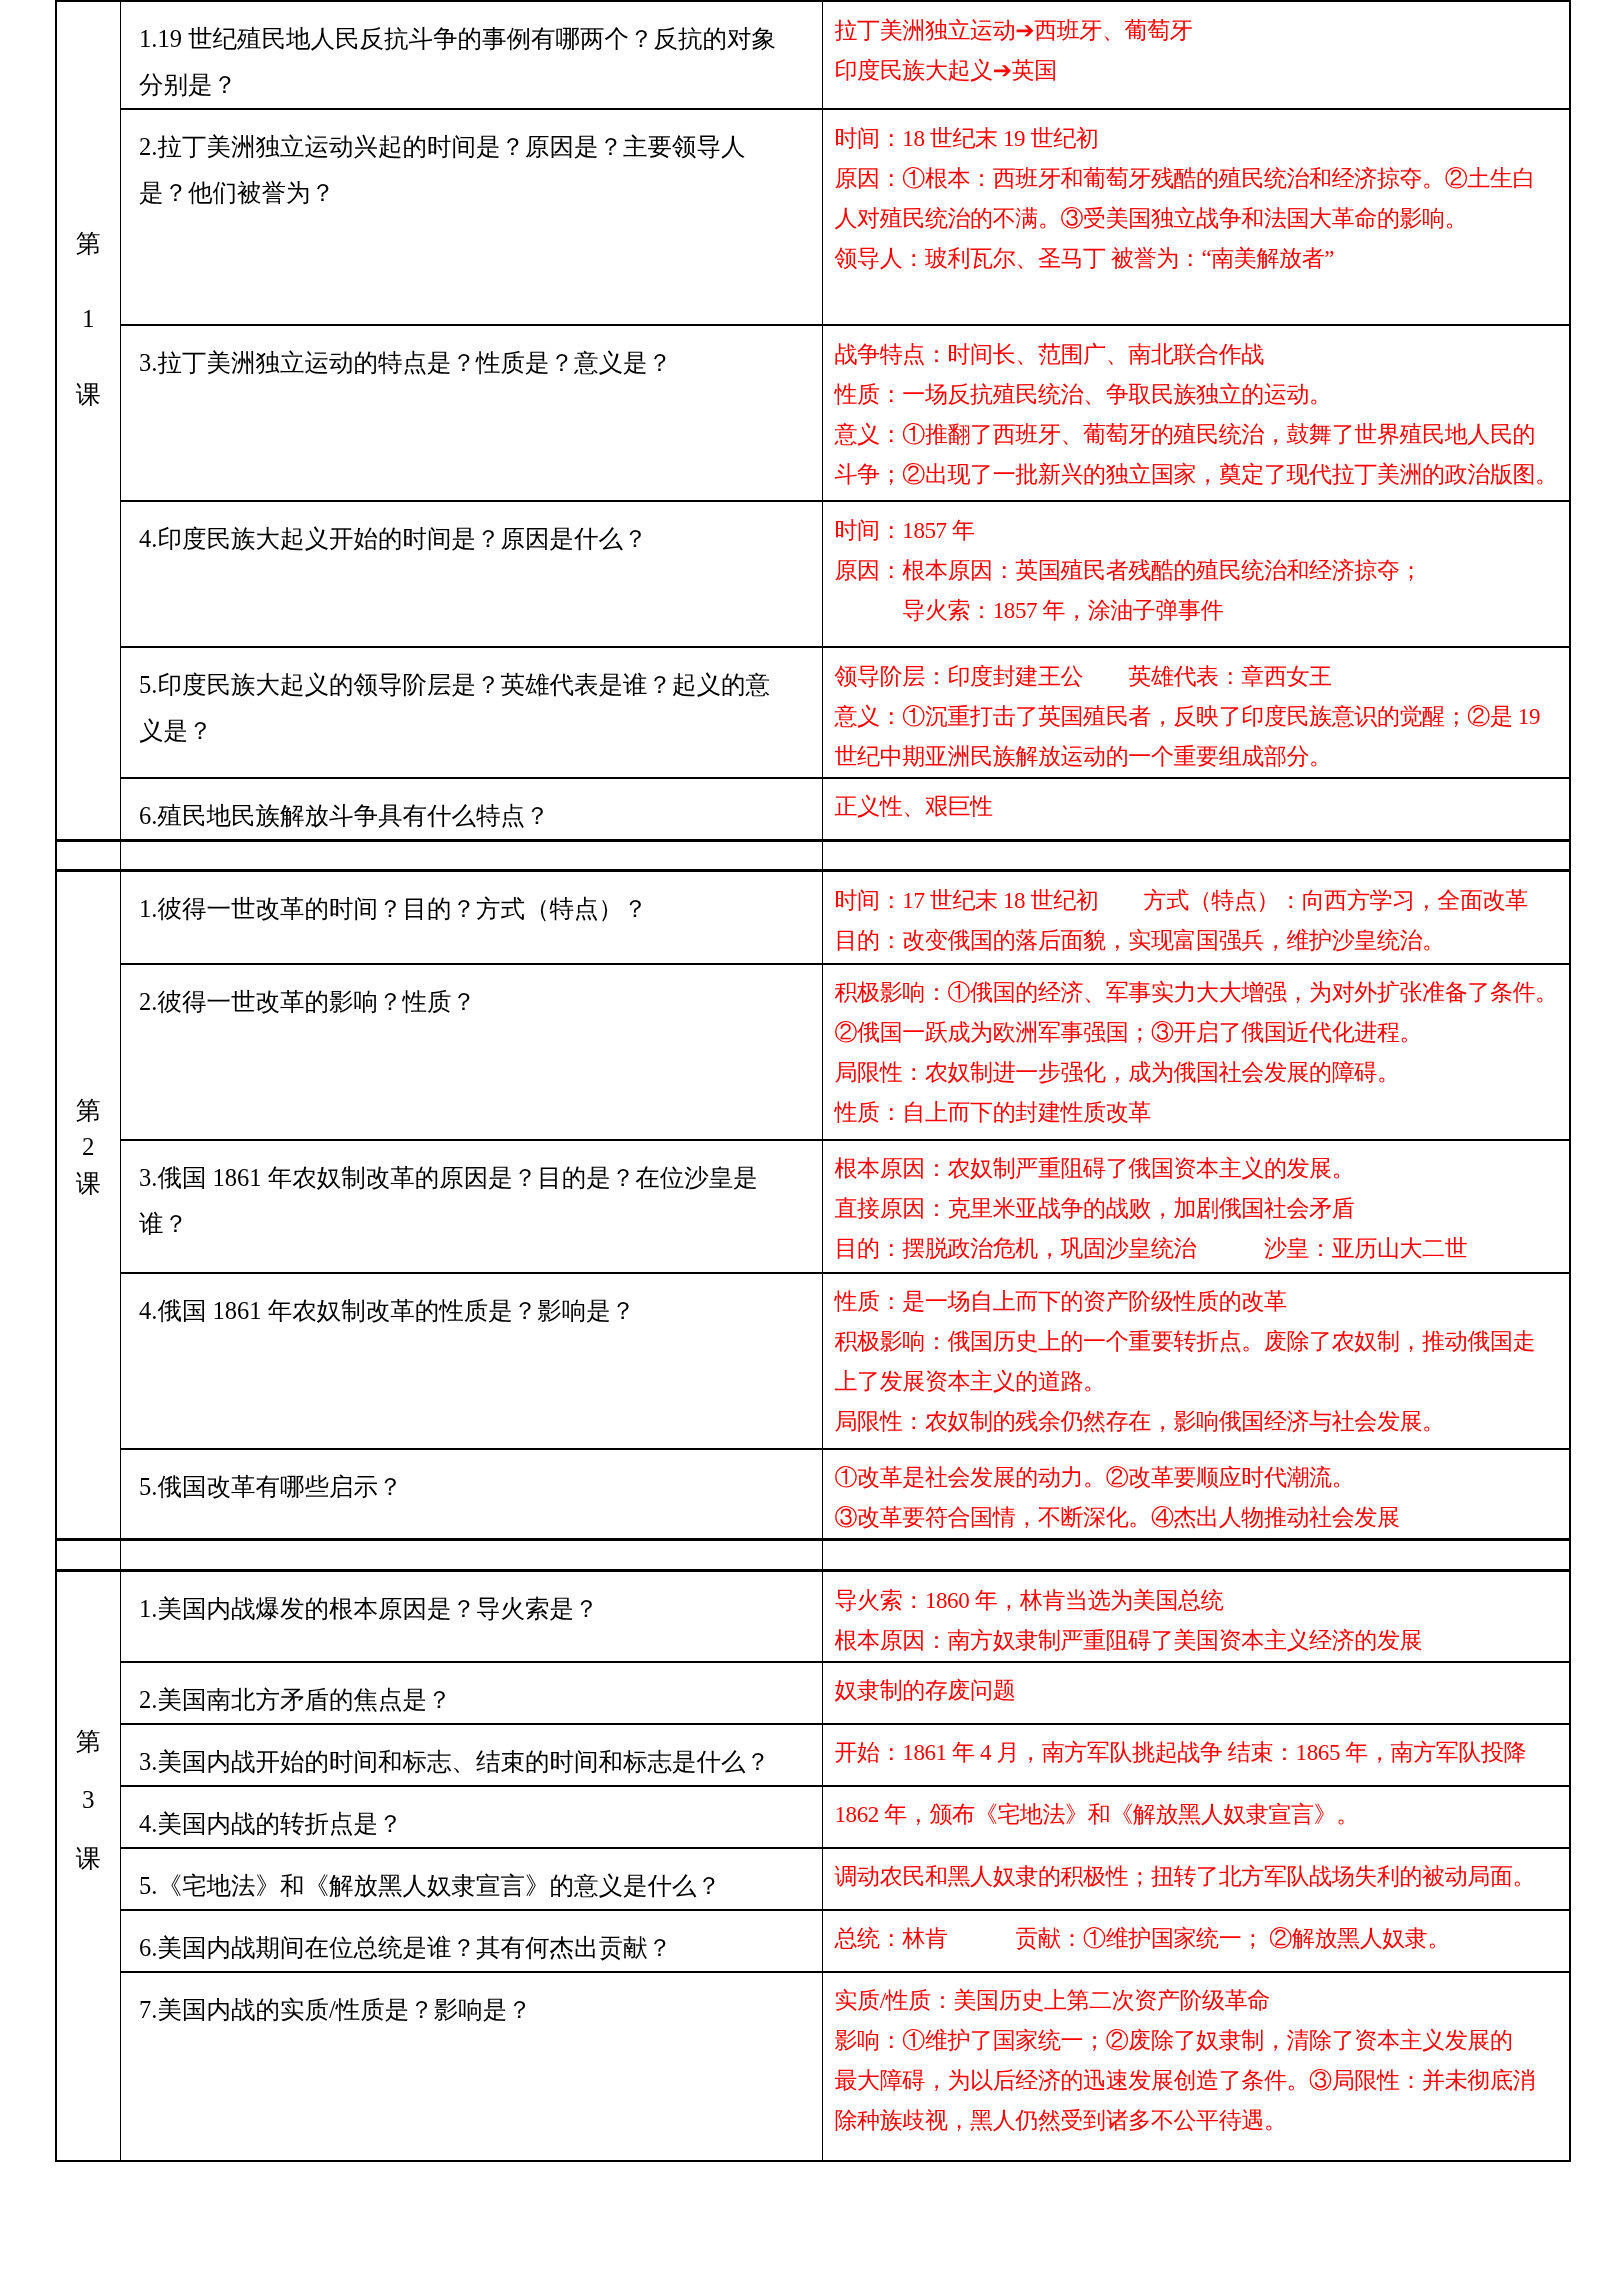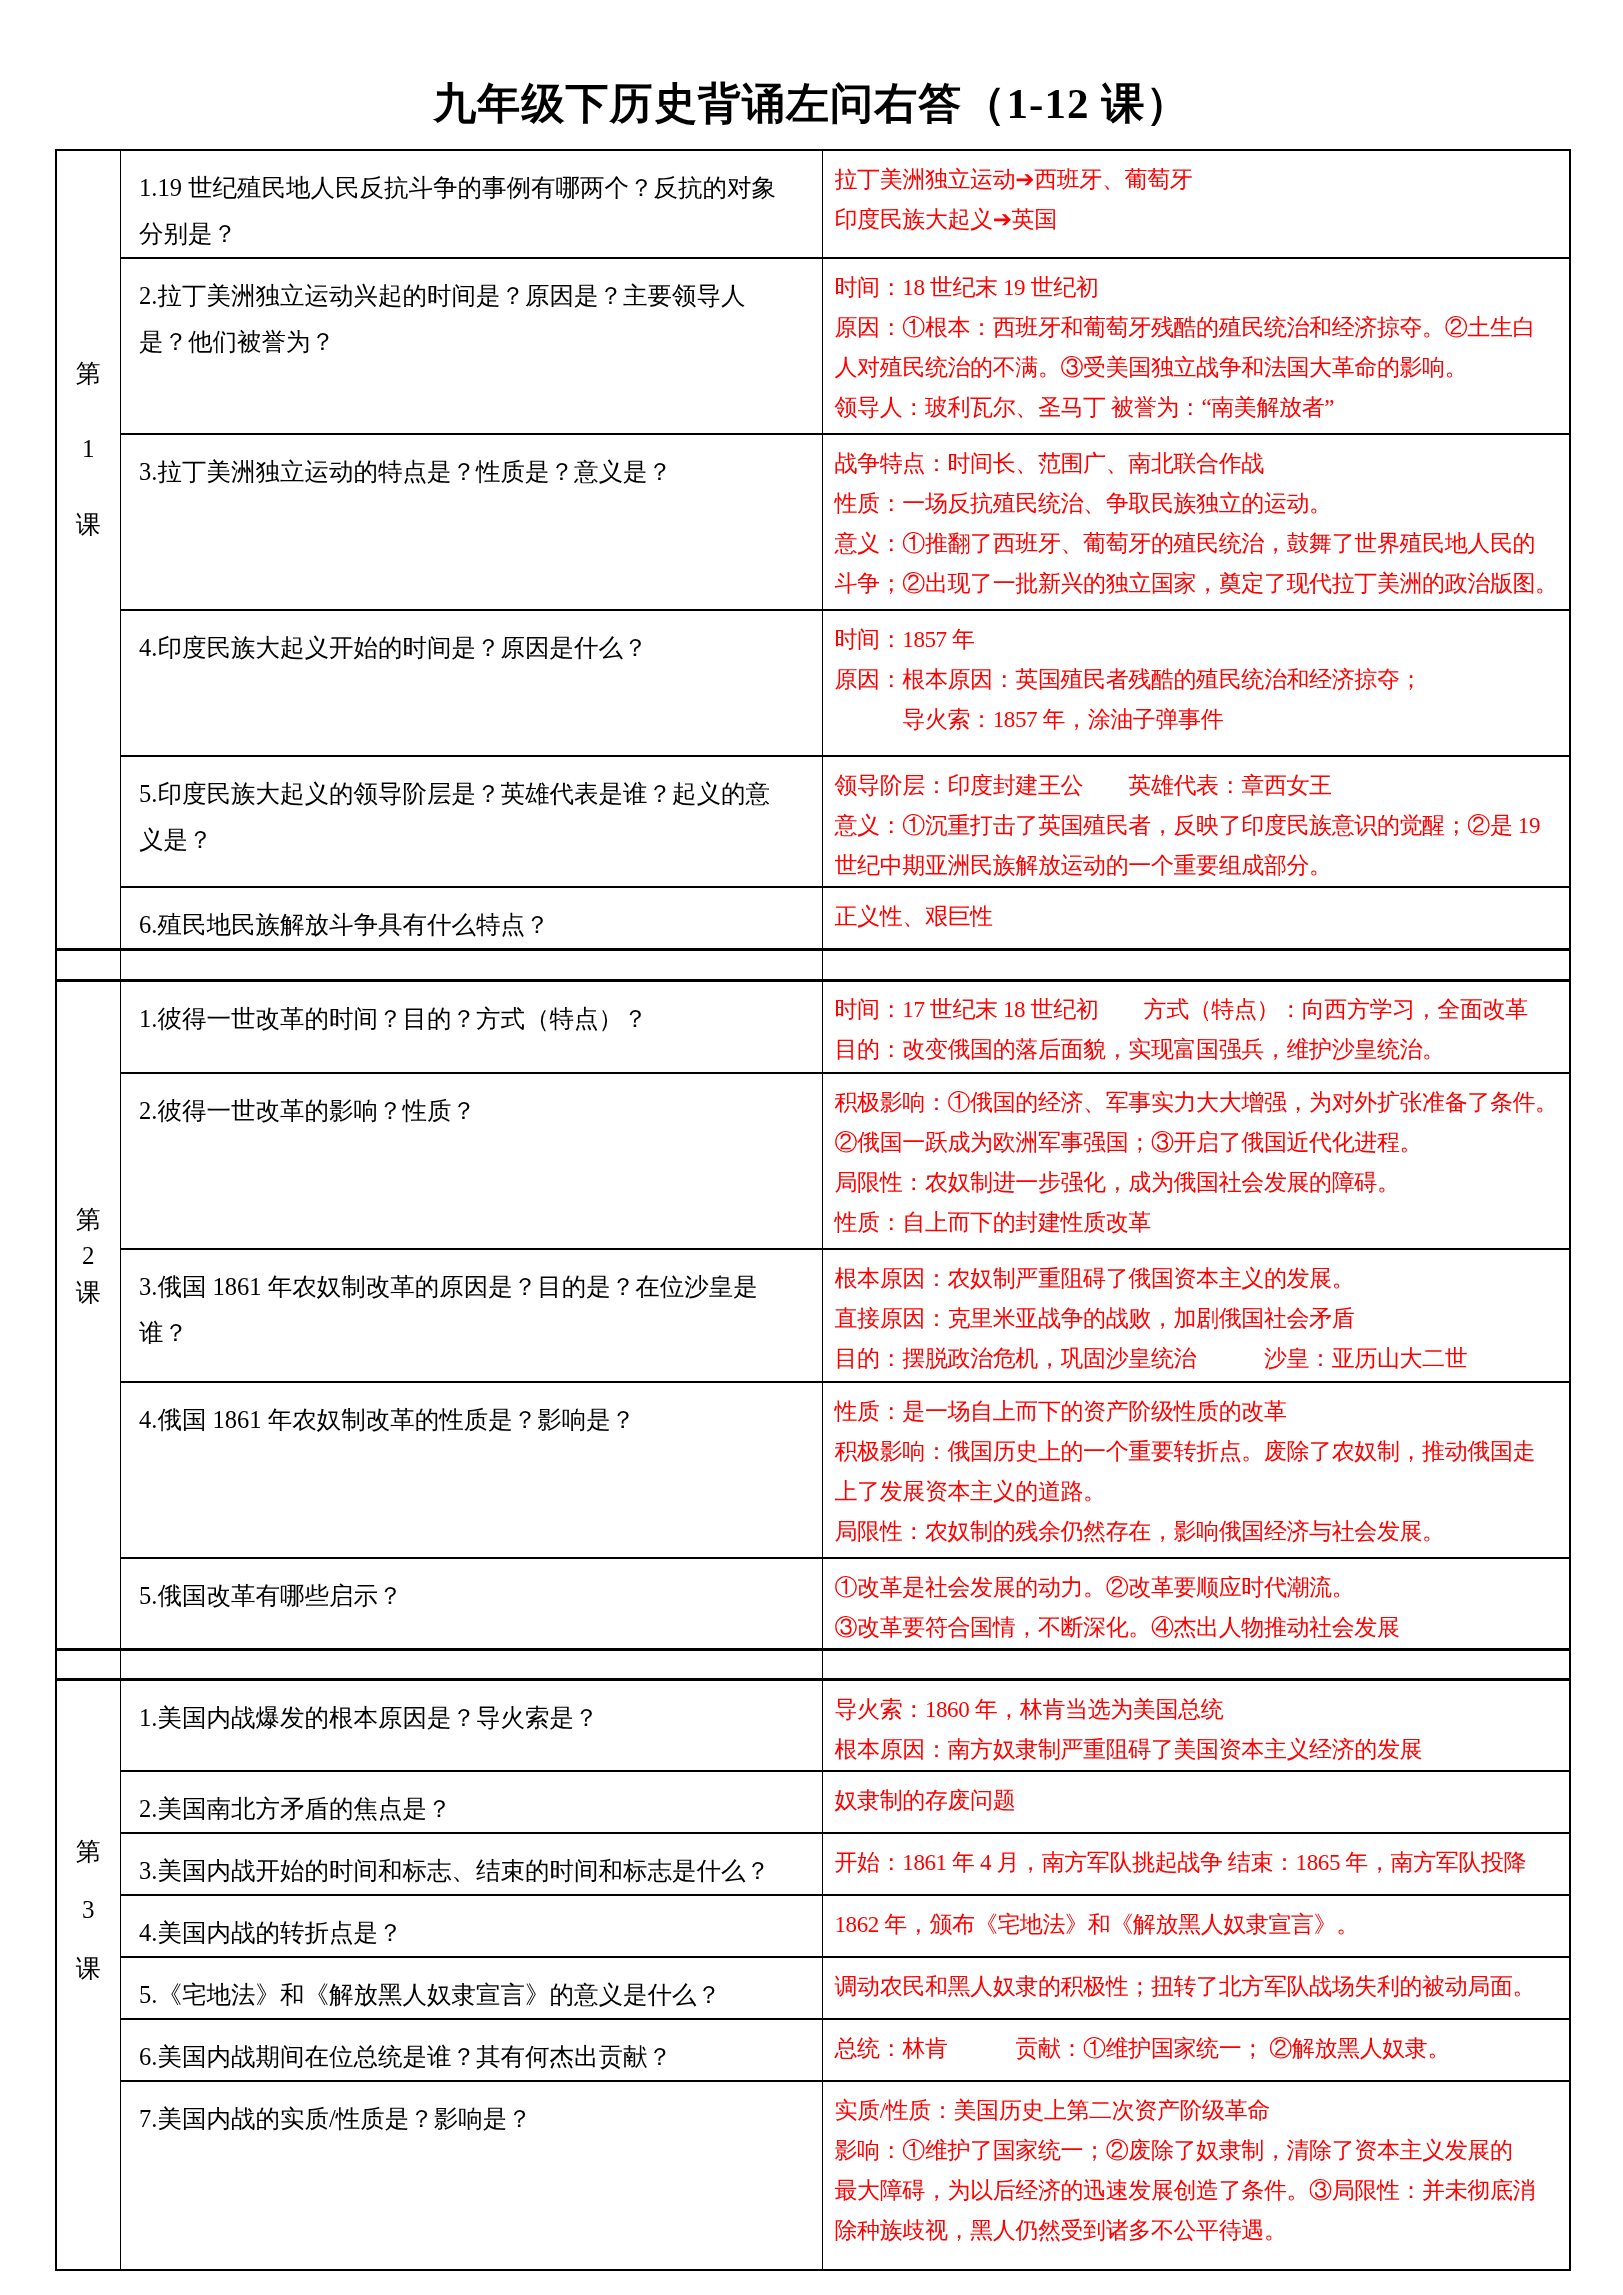--- a/index.html
+++ b/index.html
@@ -17,21 +17,21 @@
   .lesson-3 .lch{margin:28px 0;}
   td.lesson-1{padding-bottom:202px;}
   td.lesson-2{padding-bottom:117px;}
   td.lesson-3{padding-bottom:131px;}
   td.q{padding:14px 30.5px 0 18.5px;font-size:24.5px;line-height:46px;}
   td.a{padding:8.7px 4.4px 0 12px;font-family:Liberation Serif, serif;font-size:23px;line-height:40px;color:#ff0000;letter-spacing:-0.4px;}
   .aline{white-space:pre-wrap;}
   tr.sep td{border-top:3.3px solid #000;border-bottom:3.3px solid #000;padding:0;}
   
   #tbody tr:nth-child(1){height:106px;}
-  #tbody tr:nth-child(2){height:176px;}
+  #tbody tr:nth-child(2){height:216px;}
   #tbody tr:nth-child(3){height:176px;border-radius:19px;}
   #tbody tr:nth-child(4){height:146px;}
   #tbody tr:nth-child(5){height:130px;padding-left:36px;}
   #tbody tr:nth-child(6){height:49px;}
   #tbody tr:nth-child(7){height:30.5px;}
   #tbody tr:nth-child(8){height:93px;}
   #tbody tr:nth-child(9){height:176px;}
   #tbody tr:nth-child(10){height:133px;margin-top:44px;}
   #tbody tr:nth-child(11){height:176px;}
   #tbody tr:nth-child(12){height:89px;}
@@ -41,21 +41,20 @@
   #tbody tr:nth-child(16){height:49px;border-radius:8px;}
   #tbody tr:nth-child(17){height:49px;}
   #tbody tr:nth-child(18){height:49px;}
   #tbody tr:nth-child(19){height:49px;}
   #tbody tr:nth-child(20){height:189px;}
 </style>
 </head>
 <body>
 
 <div class="page">
-  <h1 class="title">九年级下历史背诵左问右答（1-12 课）</h1>
   <table class="qa">
     <colgroup>
       <col class="c-lesson">
       <col class="c-q">
       <col class="c-a">
     </colgroup>
     <tbody id="tbody">
         <tr>
           <td class="lesson lesson-1" rowspan="6">
             <div class="lch">第</div>

